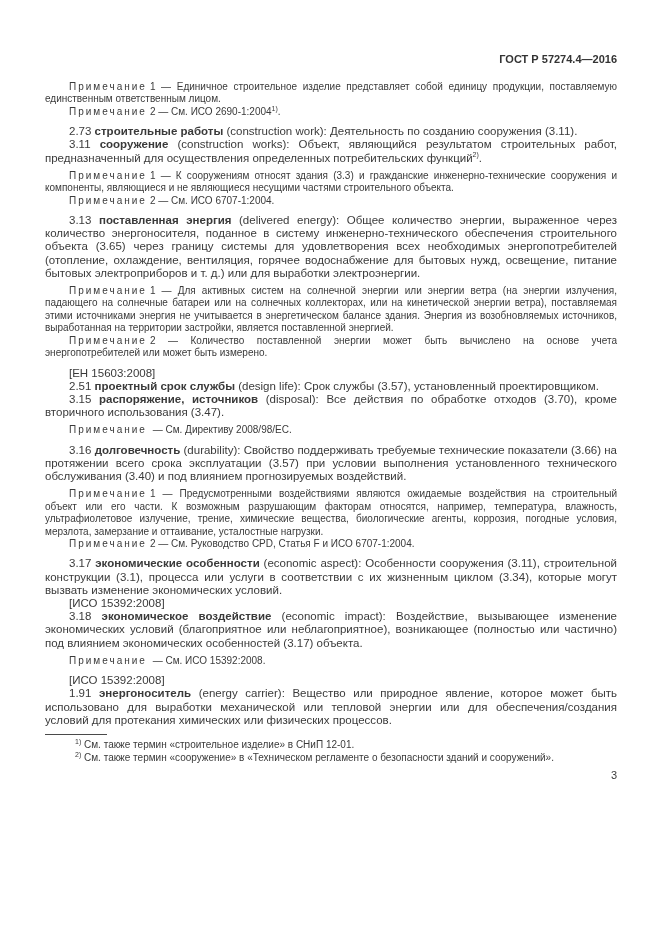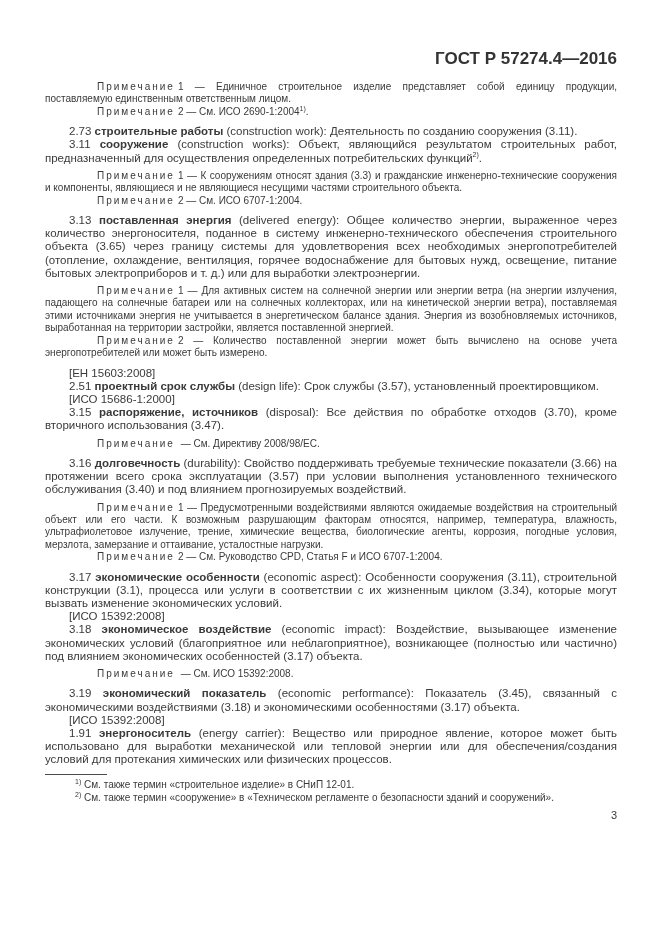--- a/index.html
+++ b/index.html
@@ -11,42 +11,42 @@
     background: #ffffff;
     box-sizing: border-box;
     padding: 52px 44px 0 45px;
     font-family: "Liberation Sans", "DejaVu Sans", sans-serif;
     color: #3a3a3a;
     overflow: hidden;
   }
   .doc-header {
     text-align: right;
     font-weight: bold;
-    font-size: 17px;
+    font-size: 11px;
     line-height: 14px;
     color: #333333;
     margin: 0 0 15px 0;
   }
   p { margin: 0; }
   .body-text {
     font-size: 11.5px;
     line-height: 13.2px;
     text-align: justify;
     text-indent: 24px;
     hyphens: auto;
   }
   .term-name { font-weight: bold; }
   .note {
     font-size: 10px;
     line-height: 12.4px;
     text-align: justify;
     text-indent: 24px;
     hyphens: auto;
   }
-  .note-label { letter-spacing: 2px; margin-left: 28px; }
+  .note-label { letter-spacing: 2px; }
   .note-num { padding-left: 3px; }
   .note-group { margin: 5px 0 7px; }
   sup { font-size: 7px; line-height: 0; }
   .footnote-sep {
     width: 62px;
     height: 0;
     border-top: 1.2px solid #4a4a4a;
     margin: 7px 0 3px;
   }
   .footnote {
@@ -86,21 +86,20 @@
   <p class="body-text"><span>3.13</span> <span class="term-name">поставленная энергия</span><span> (delivered energy): Общее количество энергии, выраженное через количество энергоносителя, поданное в систему инженерно-технического обеспечения строительного объекта (3.65) через границу системы для удовлетворения всех необходимых энергопотребителей (отопление, охлаждение, вентиляция, горячее водоснабжение для бытовых нужд, освещение, питание бытовых электроприборов и т. д.) или для выработки электроэнергии.</span></p>
 
   <div class="note-group">
     <p class="note"><span class="note-label">Примечание</span><span class="note-num">1</span> <span>— Для активных систем на солнечной энергии или энергии ветра (на энергии излучения, падающего на солнечные батареи или на солнечных коллекторах, или на кинетической энергии ветра), поставляемая этими источниками энергия не учитывается в энергетическом балансе здания. Энергия из возобновляемых источников, выработанная на территории застройки, является поставленной энергией.</span></p>
     <p class="note"><span class="note-label">Примечание</span><span class="note-num">2</span> <span>— Количество поставленной энергии может быть вычислено на основе учета энергопотребителей или может быть измерено.</span></p>
   </div>
 
   <p class="body-text">[ЕН 15603:2008]</p>
 
   <p class="body-text"><span>2.51</span> <span class="term-name">проектный срок службы</span><span> (design life): Срок службы (3.57), установленный проектировщиком.</span></p>
-  <p class="body-text">[ИСО 15686-1:2000]</p>
 
   <p class="body-text"><span>3.15</span> <span class="term-name">распоряжение, источников</span><span> (disposal): Все действия по обработке отходов (3.70), кроме вторичного использования (3.47).</span></p>
 
   <div class="note-group">
     <p class="note"><span class="note-label">Примечание</span><span class="note-num"></span> <span>— См. Директиву 2008/98/ЕС.</span></p>
   </div>
 
   <p class="body-text"><span>3.16</span> <span class="term-name">долговечность</span><span> (durability): Свойство поддерживать требуемые технические показатели (3.66) на протяжении всего срока эксплуатации (3.57) при условии выполнения установленного технического обслуживания (3.40) и под влиянием прогнозируемых воздействий.</span></p>
 
   <div class="note-group">
@@ -110,21 +109,20 @@
 
   <p class="body-text"><span>3.17</span> <span class="term-name">экономические особенности</span><span> (economic aspect): Особенности сооружения (3.11), строительной конструкции (3.1), процесса или услуги в соответствии с их жизненным циклом (3.34), которые могут вызвать изменение экономических условий.</span></p>
   <p class="body-text">[ИСО 15392:2008]</p>
 
   <p class="body-text"><span>3.18</span> <span class="term-name">экономическое воздействие</span><span> (economic impact): Воздействие, вызывающее изменение экономических условий (благоприятное или неблагоприятное), возникающее (полностью или частично) под влиянием экономических особенностей (3.17) объекта.</span></p>
 
   <div class="note-group">
     <p class="note"><span class="note-label">Примечание</span><span class="note-num"></span> <span>— См. ИСО 15392:2008.</span></p>
   </div>
 
-  <p class="body-text"><span>3.19</span> <span class="term-name">экономический показатель</span><span> (economic performance): Показатель (3.45), связанный с экономическими воздействиями (3.18) и экономическими особенностями (3.17) объекта.</span></p>
   <p class="body-text">[ИСО 15392:2008]</p>
 
   <p class="body-text"><span>1.91</span> <span class="term-name">энергоноситель</span><span> (energy carrier): Вещество или природное явление, которое может быть использовано для выработки механической или тепловой энергии или для обеспечения/создания условий для протекания химических или физических процессов.</span></p>
 
   <div class="footnote-sep"></div>
 
   <p class="footnote"><sup>1)</sup> <span>См. также термин «строительное изделие» в СНиП 12-01.</span></p>
   <p class="footnote"><sup>2)</sup> <span>См. также термин «сооружение» в «Техническом регламенте о безопасности зданий и сооружений».</span></p>
 
   <p class="page-num">3</p>

